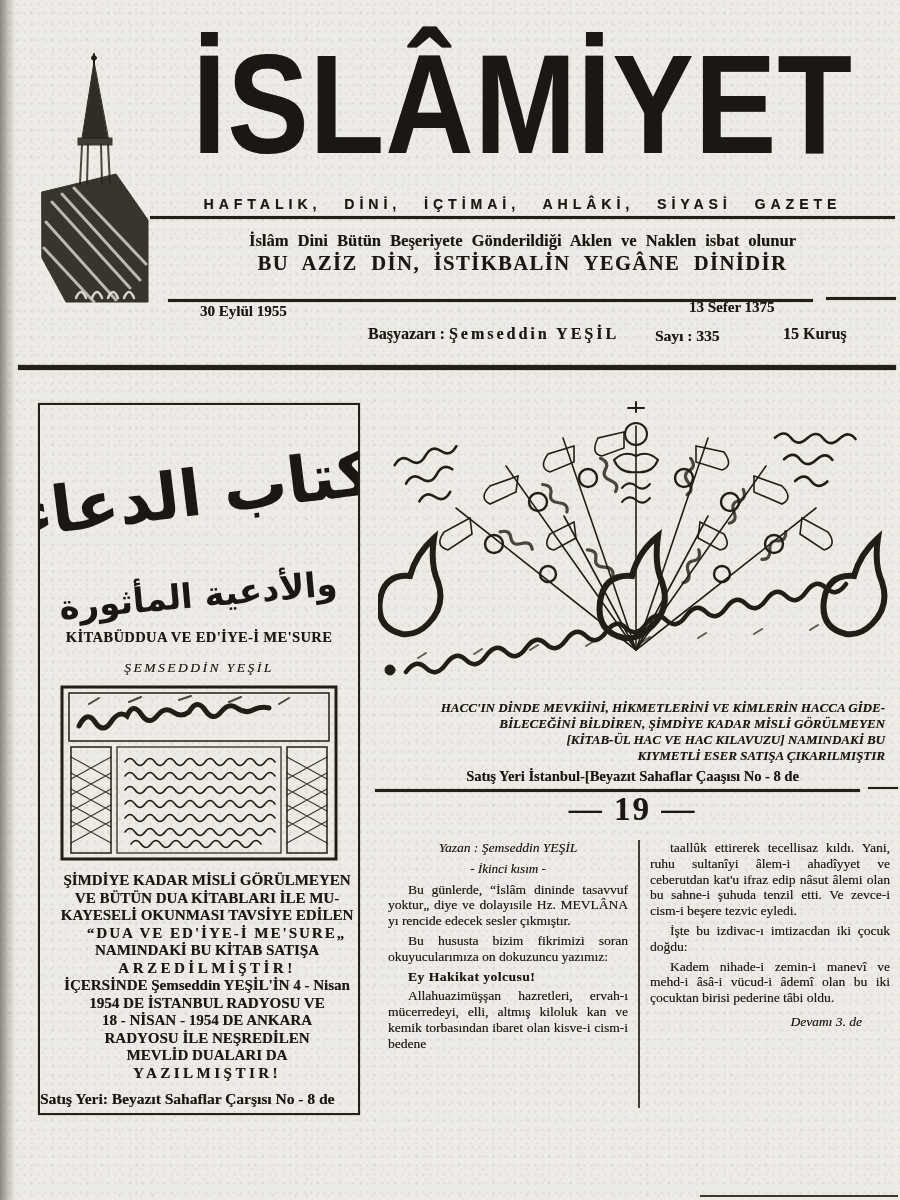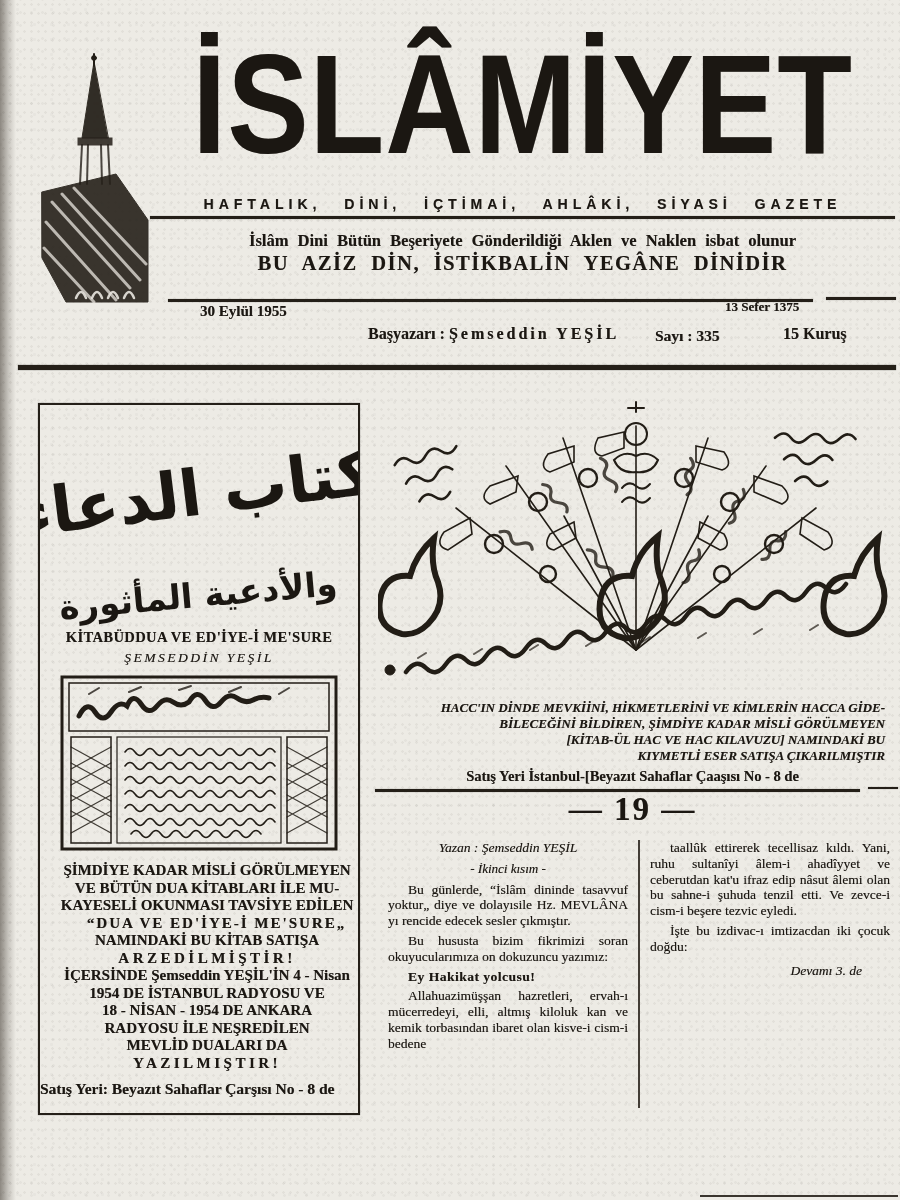--- a/index.html
+++ b/index.html
@@ -31,35 +31,35 @@
   }
   .masthead-sub{
     left:150px;top:196px;width:745px;text-align:center;
     font-family:"Liberation Sans", sans-serif;font-weight:700;font-size:14px;
     letter-spacing:5px;word-spacing:14px;white-space:nowrap;
   }
   .rule{background:#241f18;box-shadow:0 0 1px rgba(0,0,0,.6);}
   .slogan1{left:150px;top:231px;width:745px;text-align:center;font-weight:700;font-size:16.5px;word-spacing:5px;white-space:nowrap;}
   .slogan2{left:150px;top:252px;width:745px;text-align:center;font-weight:700;font-size:20.5px;letter-spacing:1.5px;word-spacing:7px;white-space:nowrap;}
   .date-g{left:200px;top:303px;font-weight:700;font-size:15px;}
-  .date-h{left:725px;top:299px;font-weight:700;font-size:13px;}
+  .date-h{left:689px;top:299px;font-weight:700;font-size:15px;}
   .editor{left:368px;top:325px;font-weight:700;font-size:16px;}
   .editor b{letter-spacing:3px;}
   .issue{left:655px;top:327px;font-weight:700;font-size:15.5px;}
   .price{left:783px;top:325px;font-weight:700;font-size:16px;}
   
   .leftbox{
     left:38px;top:403px;width:318px;height:708px;
     border:2px solid #241f18;box-shadow:0 0 1px rgba(0,0,0,.5);
   }
   .ar-big{width:100%;text-align:center;margin-top:10px;height:150px;}
   .ar-big text{font-family:"DejaVu Sans", sans-serif;font-weight:700;}
   .ar-small{width:100%;text-align:center;height:62px;}
   .kitab-latin{width:100%;text-align:center;font-weight:700;font-size:14.5px;letter-spacing:.4px;margin-top:2px;}
-  .kitab-author{width:100%;text-align:center;font-style:italic;font-size:13.5px;letter-spacing:2.5px;margin-top:4px;}
+  .kitab-author{width:100%;text-align:center;font-style:italic;font-size:13.5px;letter-spacing:2.5px;margin-top:14px;}
   .adlines{width:100%;text-align:center;font-weight:700;font-size:15px;line-height:17.5px;margin-top:10px;}
   .adlines div{white-space:nowrap;padding-left:16px;}
   .sp1{letter-spacing:2px;margin-left:19px;}
   .sp2{letter-spacing:3.5px;}
   .sales-left{width:100%;text-align:left;font-weight:700;font-size:15.5px;margin-top:8px;white-space:nowrap;}
   
   .fanwrap{left:378px;top:398px;width:510px;height:290px;}
   .hac-caption{left:380px;top:700px;width:505px;text-align:right;font-style:italic;font-weight:700;font-size:13px;line-height:16px;}
   .hac-sales{left:380px;top:768px;width:505px;text-align:center;font-weight:700;font-size:14.5px;}
   .pageno{left:380px;top:791px;width:505px;text-align:center;font-weight:700;font-size:33px;font-family:"Liberation Serif",serif;letter-spacing:2px;}
@@ -266,18 +266,19 @@
       <p class="kisim">- İkinci kısım -</p>
       <p>Bu günlerde, “İslâm dininde tasavvuf yoktur„ diye ve dolayısile Hz. MEVLÂNA yı rencide edecek sesler çıkmıştır.</p>
       <p>Bu hususta bizim fikrimizi soran okuyucularımıza on dokuzuncu yazımız:</p>
       <p class="lead">Ey Hakikat yolcusu!</p>
       <p>Allahuazimüşşan hazretleri, ervah-ı mücerredeyi, elli, altmış kiloluk kan ve kemik torbasından ibaret olan kisve-i cism-i bedene</p>
     </div>
     <div class="divider"></div>
     <div class="col ink">
       <p>taallûk ettirerek tecellisaz kıldı. Yani, ruhu sultanîyi âlem-i ahadîyyet ve ceberutdan kat'u ifraz edip nâsut âlemi olan bu sahne-i şuhuda tenzil etti. Ve zevce-i cism-i beşere tezvic eyledi.</p>
       <p>İşte bu izdivac-ı imtizacdan iki çocuk doğdu:</p>
+      <p>Kadem nihade-i zemin-i manevî ve mehd-i âsâ-i vücud-i âdemî olan bu iki çocuktan birisi pederine tâbi oldu.</p>
       <p class="devam">Devamı 3. de</p>
     </div>
   </div>
 
   <div class="abs artifact"></div>
 </div>
 
 </body></html>

